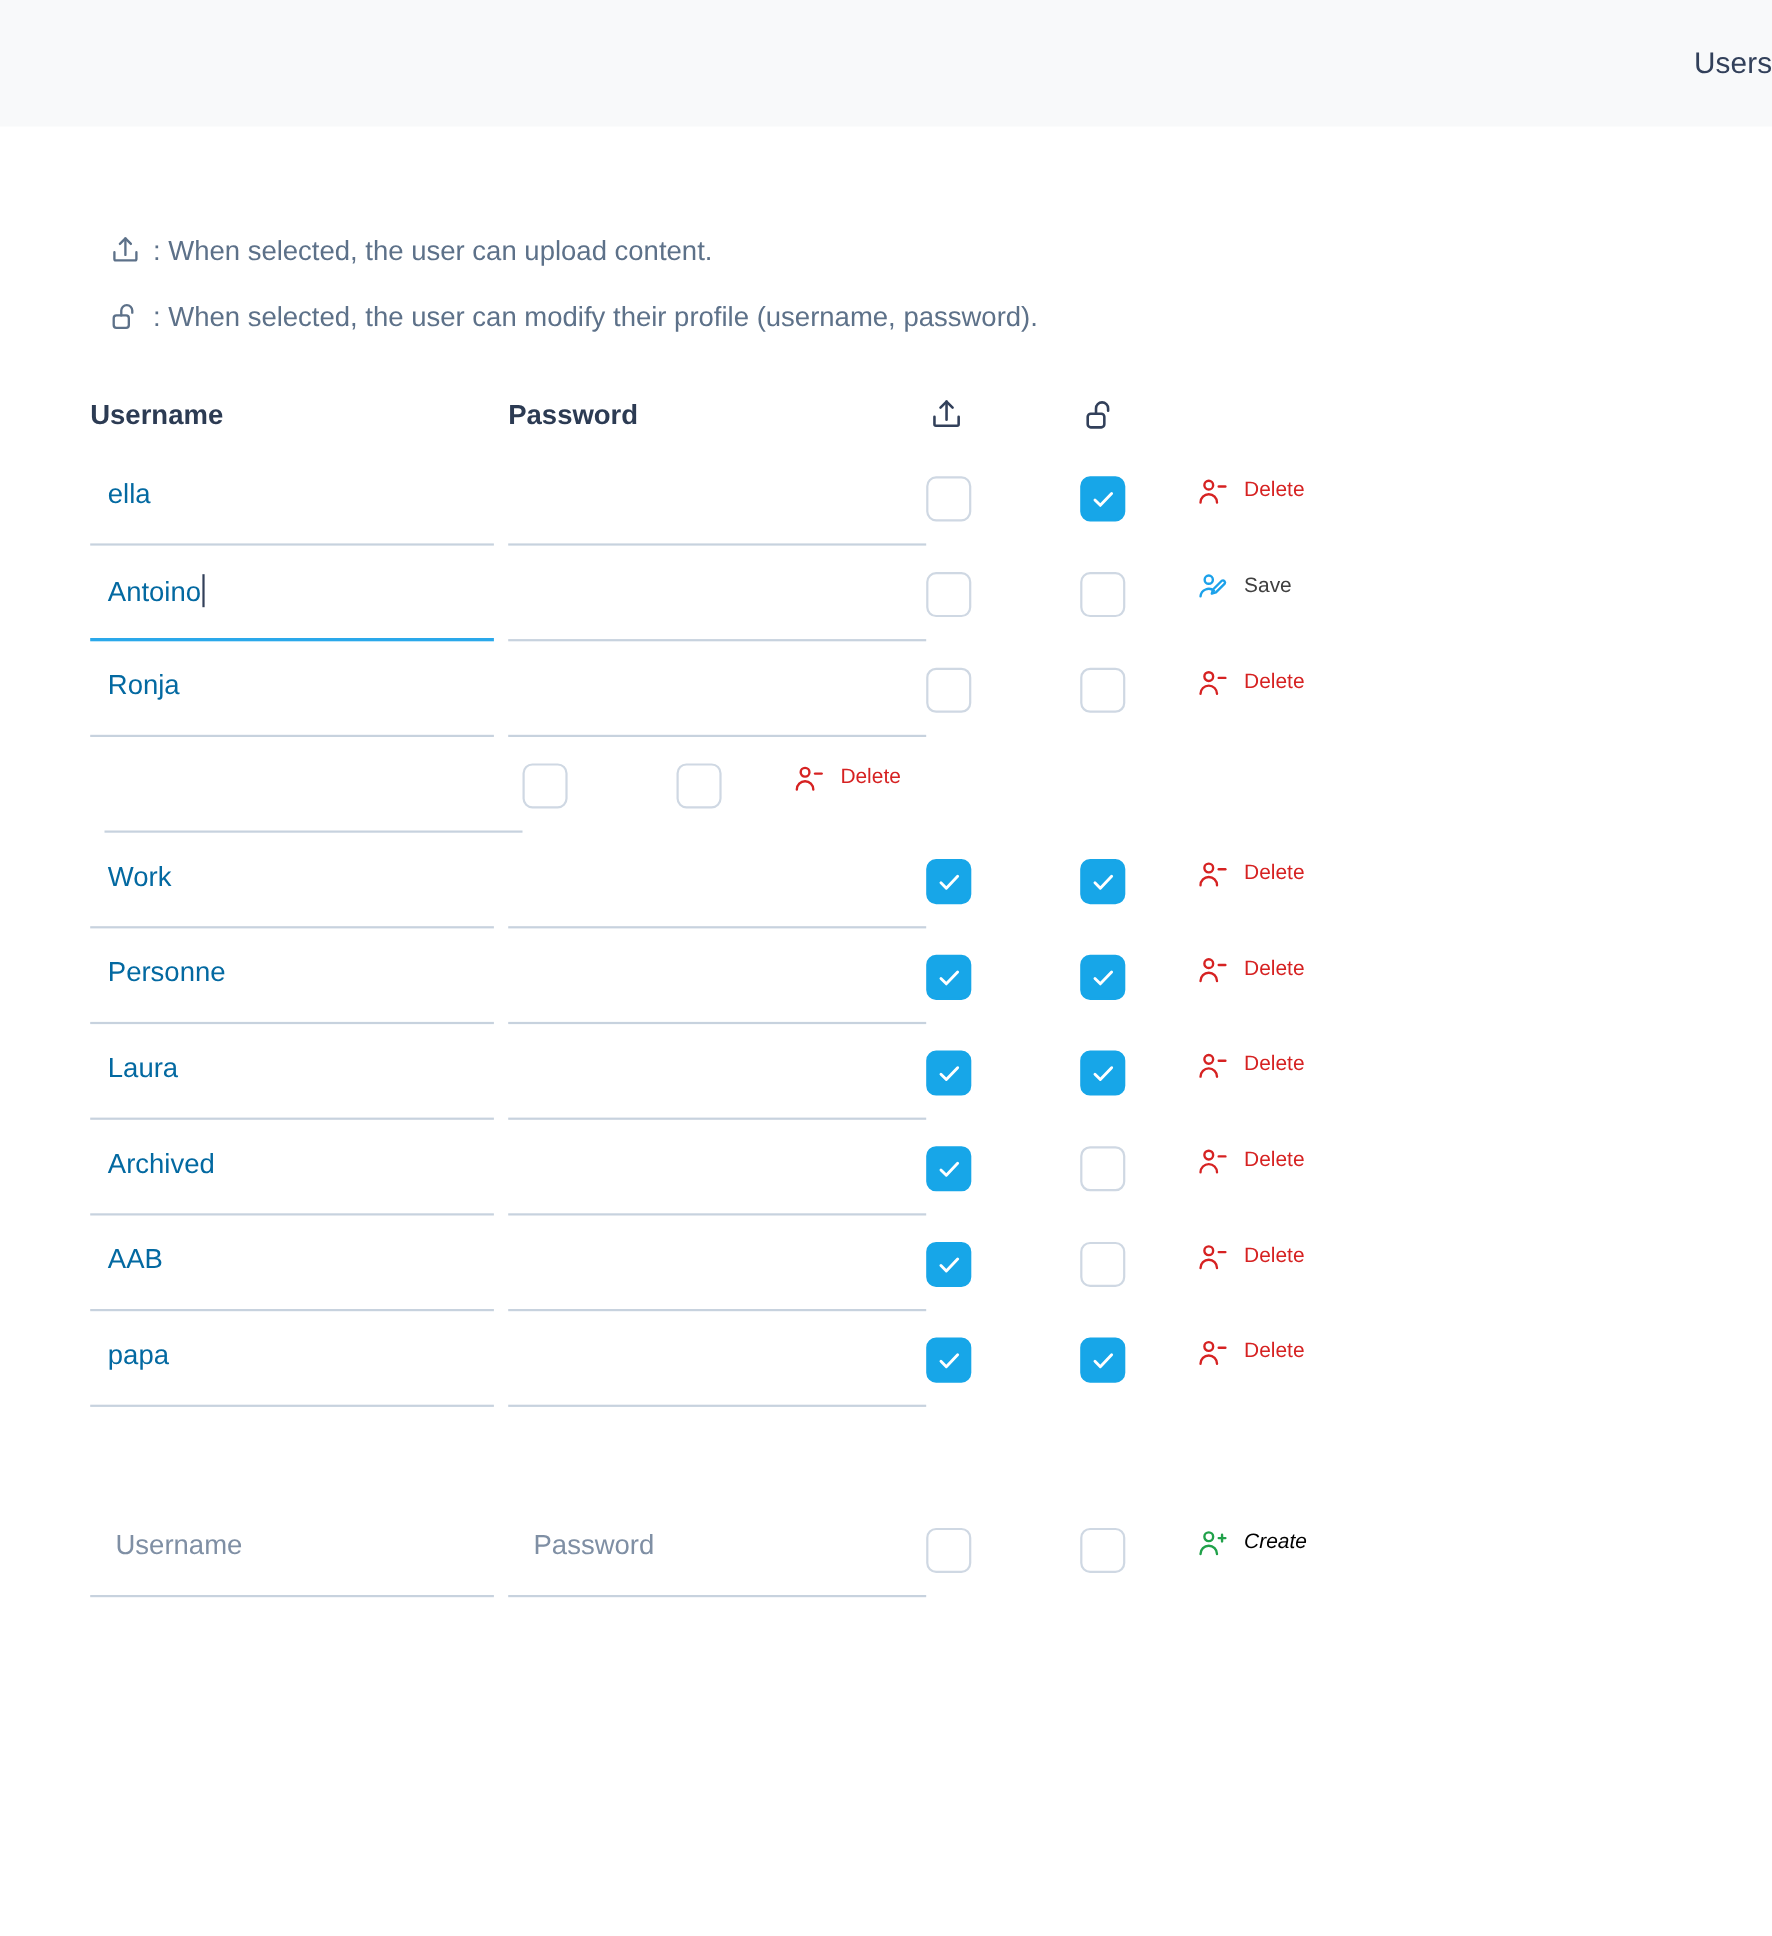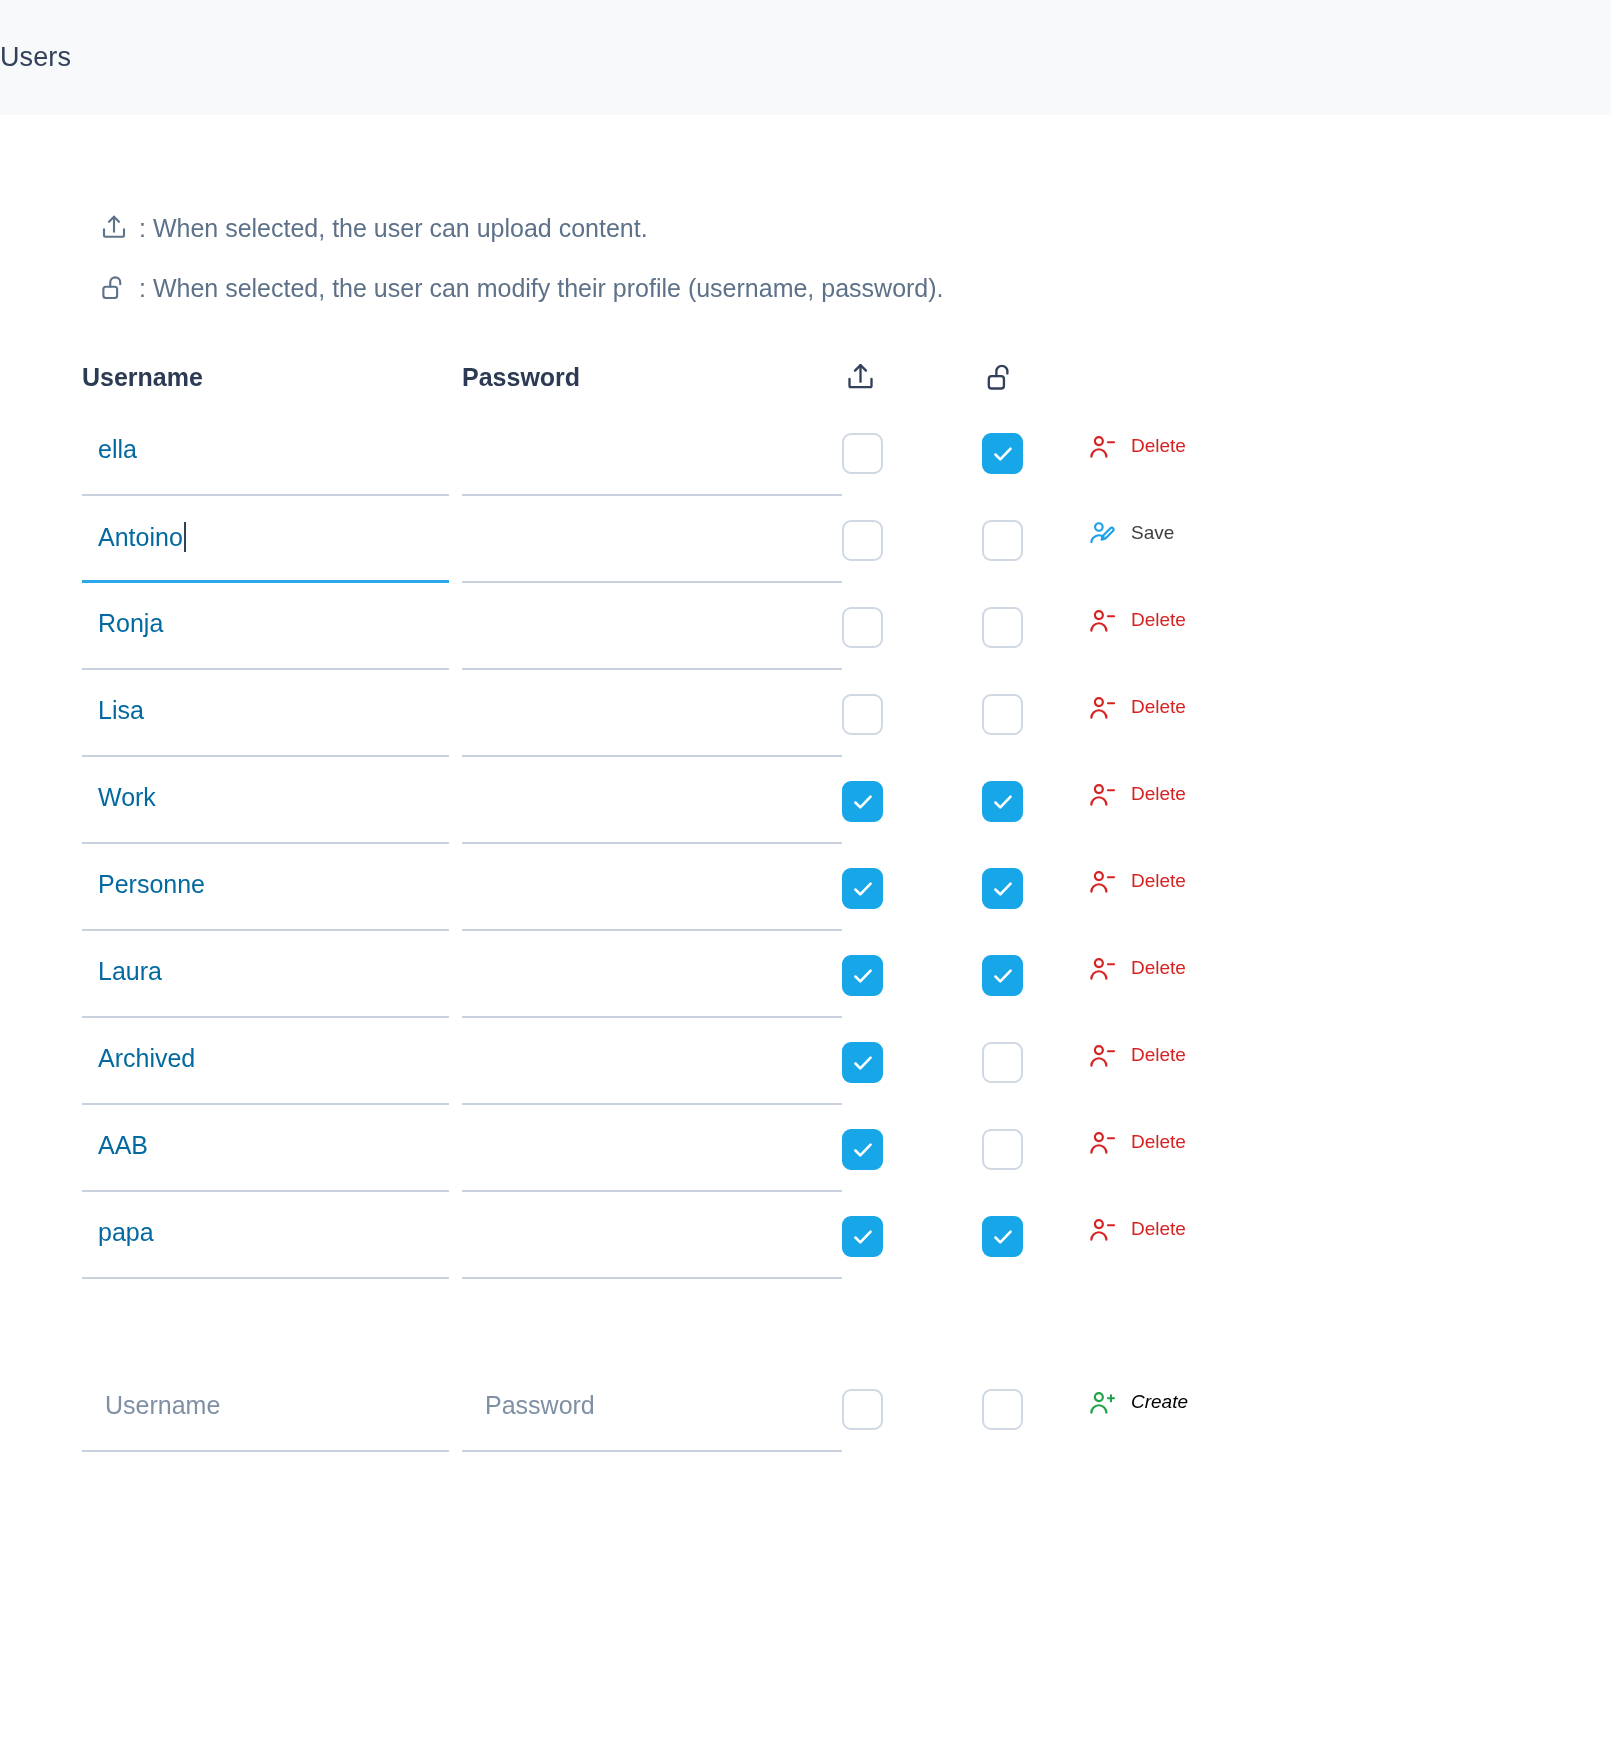--- a/index.html
+++ b/index.html
@@ -14,21 +14,21 @@
     overflow: hidden;
     position: relative;
   }
 
   
   .topbar {
     height: 115px;
     background: #f8f9fa;
     display: flex;
     align-items: center;
-    justify-content: flex-start;
+    justify-content: flex-end;
     box-sizing: border-box;
   }
   .topbar-title {
     font-size: 27px;
     color: #32405a;
     letter-spacing: 0.1px;
   }
 
   
   .intro {
@@ -349,26 +349,20 @@
                 <circle cx="9" cy="7.5" r="3.3"></circle>
                 <path d="M2.8 20.5a6.2 6.2 0 0112.4 0"></path>
                 <path d="M16.5 8.5h5"></path>
               </svg>
             </span>
             <span>Delete</span>
           </span>
         </div>
       </div>
       <div class="trow">
-        <div class="col-user">
-          <div class="field">
-            <span class="fval">Lisa</span>
-            <span class="fline"></span>
-          </div>
-        </div>
         <div class="col-pass">
           <div class="field pw">
             <span class="fval"></span>
             <span class="fline"></span>
           </div>
         </div>
         <div class="col-check">
           <div class="cbox" role="checkbox" aria-checked="false"></div>
         </div>
         <div class="col-check2">

